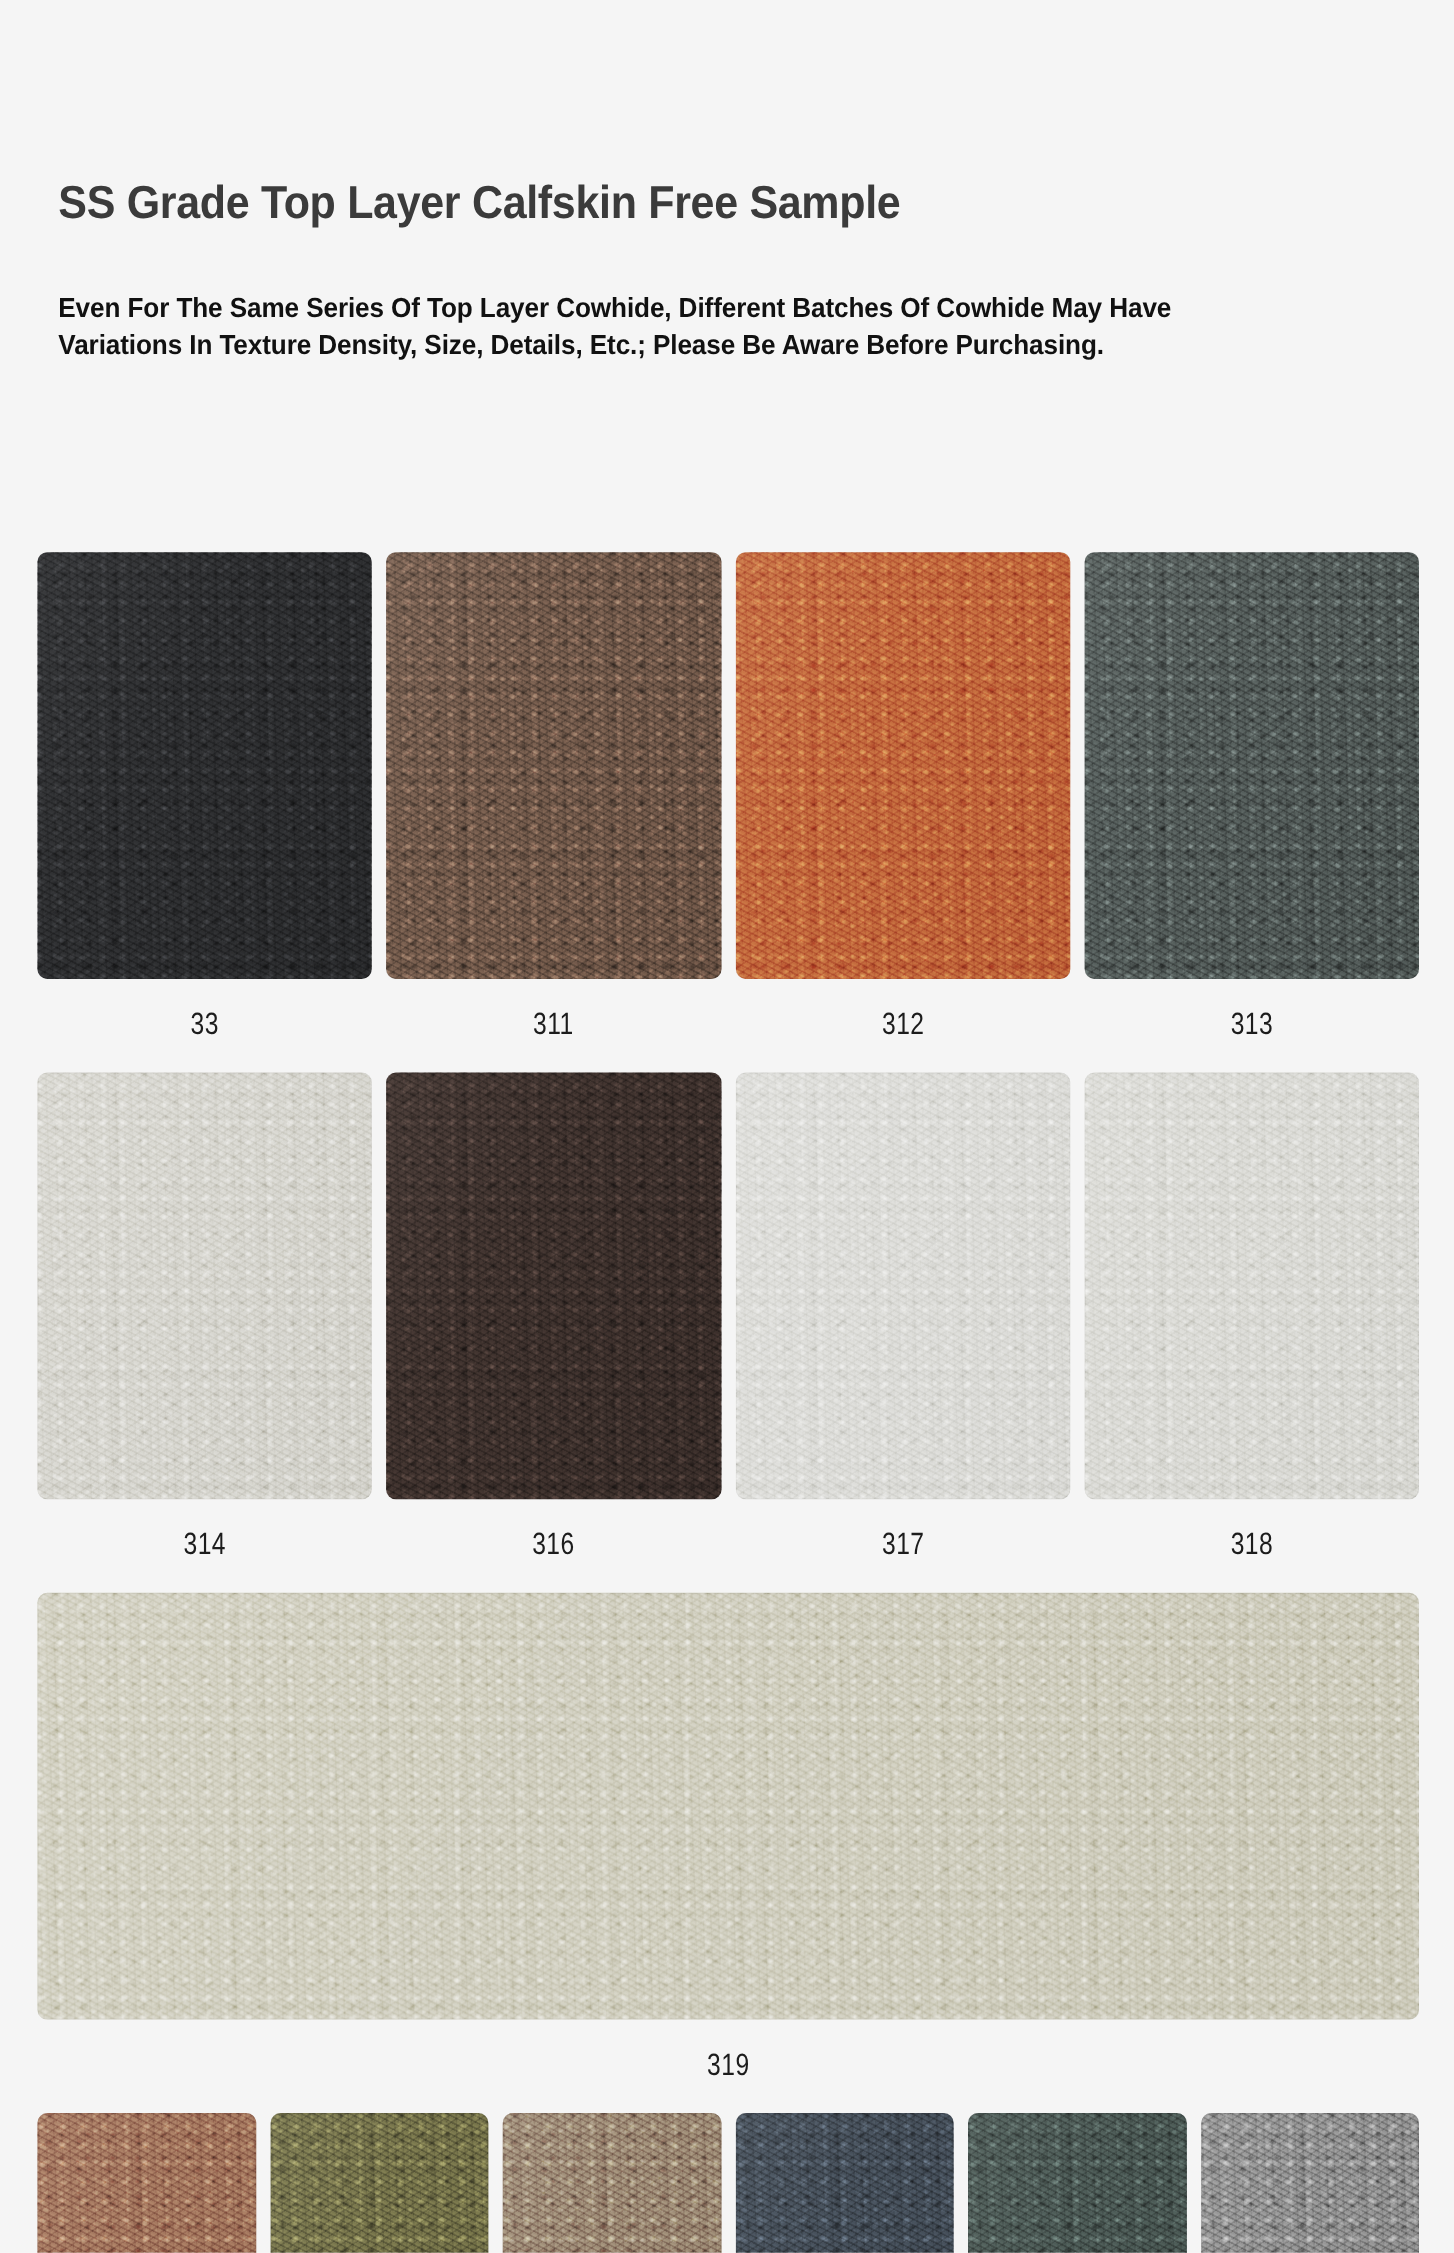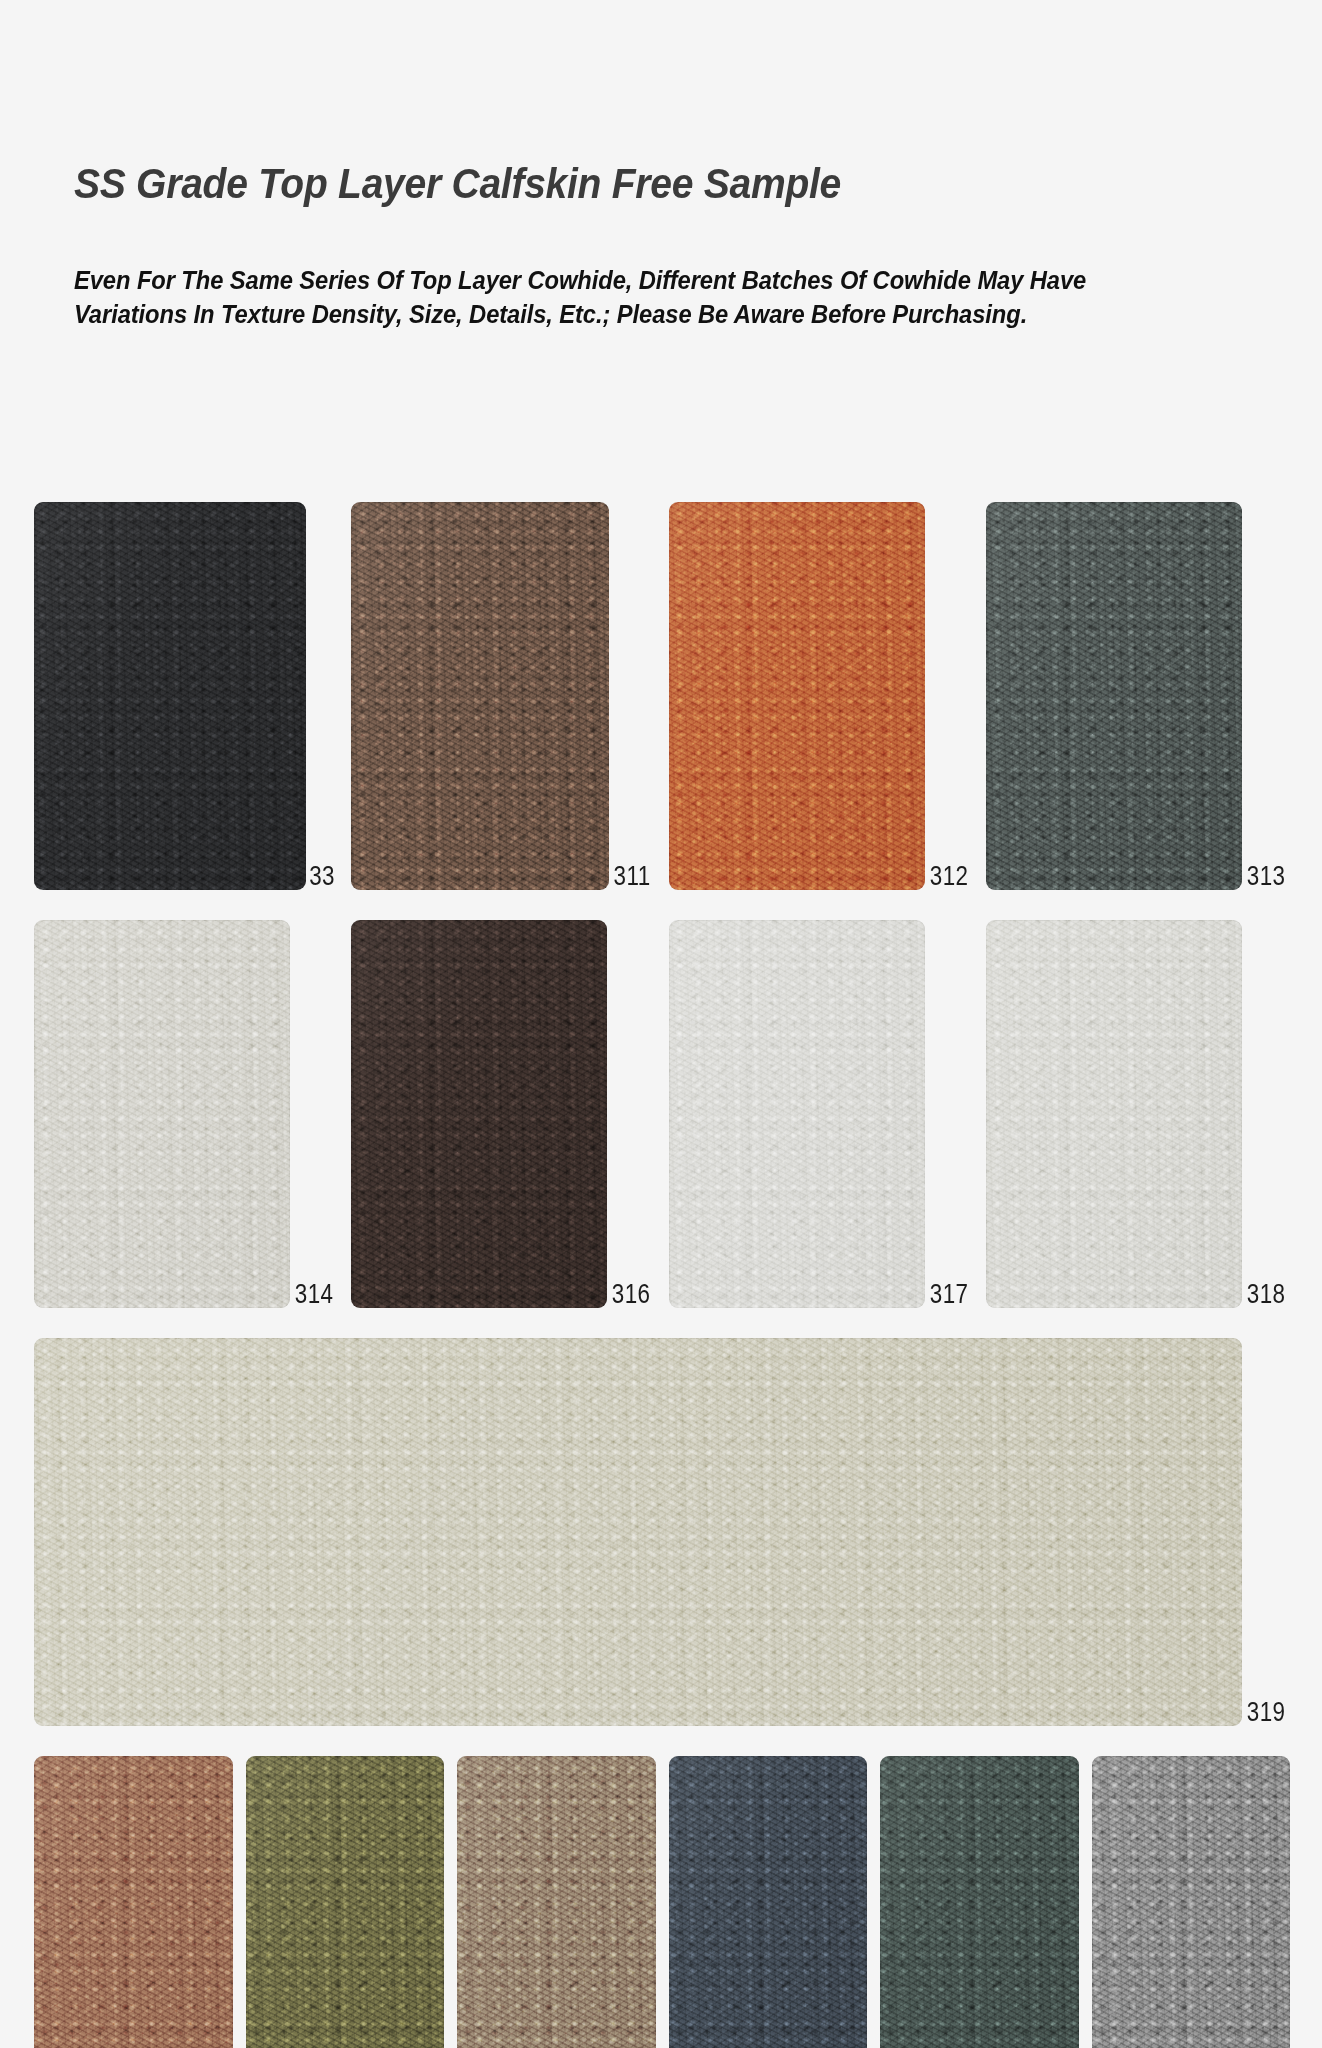--- a/index.html
+++ b/index.html
@@ -20,24 +20,23 @@
   .page {
     position:relative;
     width:1322px;
     height:2048px;
     background:#f5f5f5;
   }
 
   
   .header {
     position:absolute;
-    left:74px;
+    left:53px;
     top:160px;
     width:1160px;
-    font-style:italic;
   }
 
   .title {
     font-size:42px;
     line-height:1.15;
     font-weight:700;
     color:#3b3b3b;
     letter-spacing:-0.3px;
     transform:scaleX(0.93);
     transform-origin:left center;
@@ -67,21 +66,22 @@
   .row {
     display:flex;
     gap:13px;
     width:1256px;
   }
 
   .cell {
     flex:1 1 0;
     min-width:0;
     display:flex;
-    align-items:flex-end;
+    flex-direction:column;
+    align-items:center;
   }
 
   .swatch {
     width:100%;
     height:388px;
     border-radius:9px;
     position:relative;
     overflow:hidden;
     background-color:#888;
     box-shadow:inset 0 0 0 1px rgba(0,0,0,0.03);

